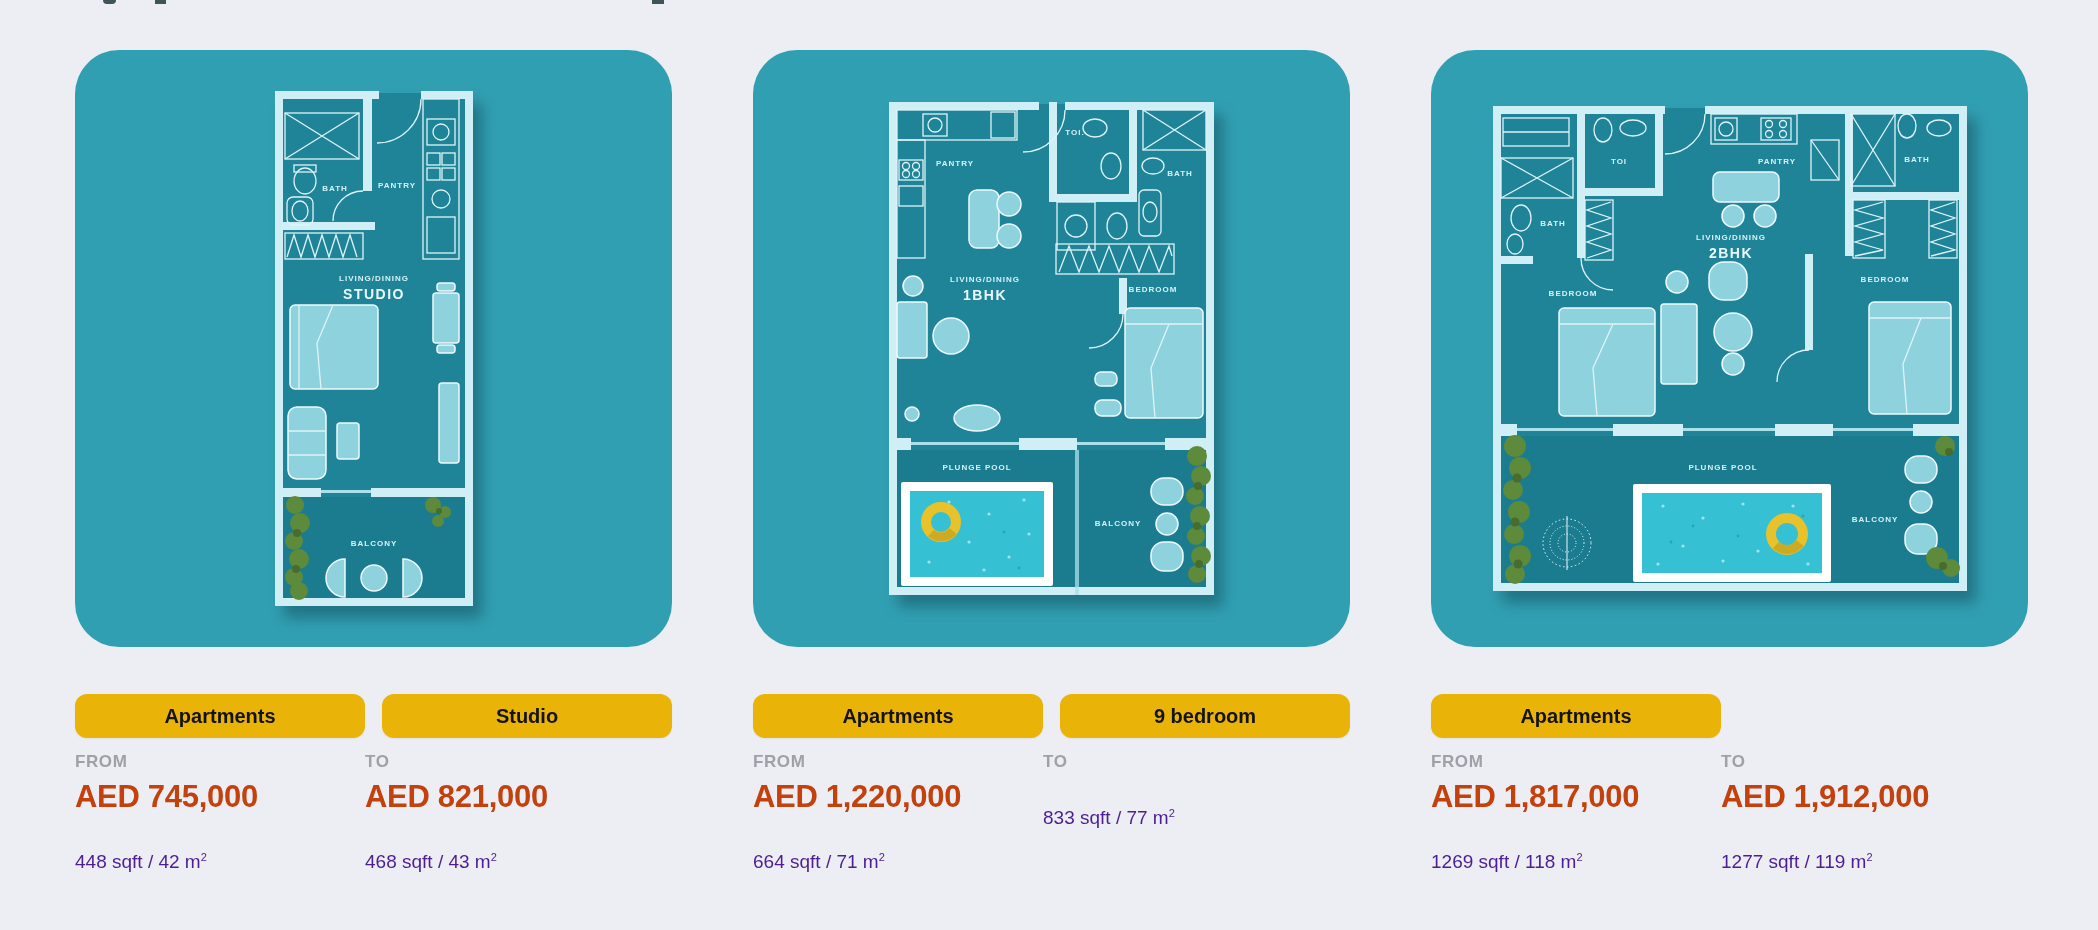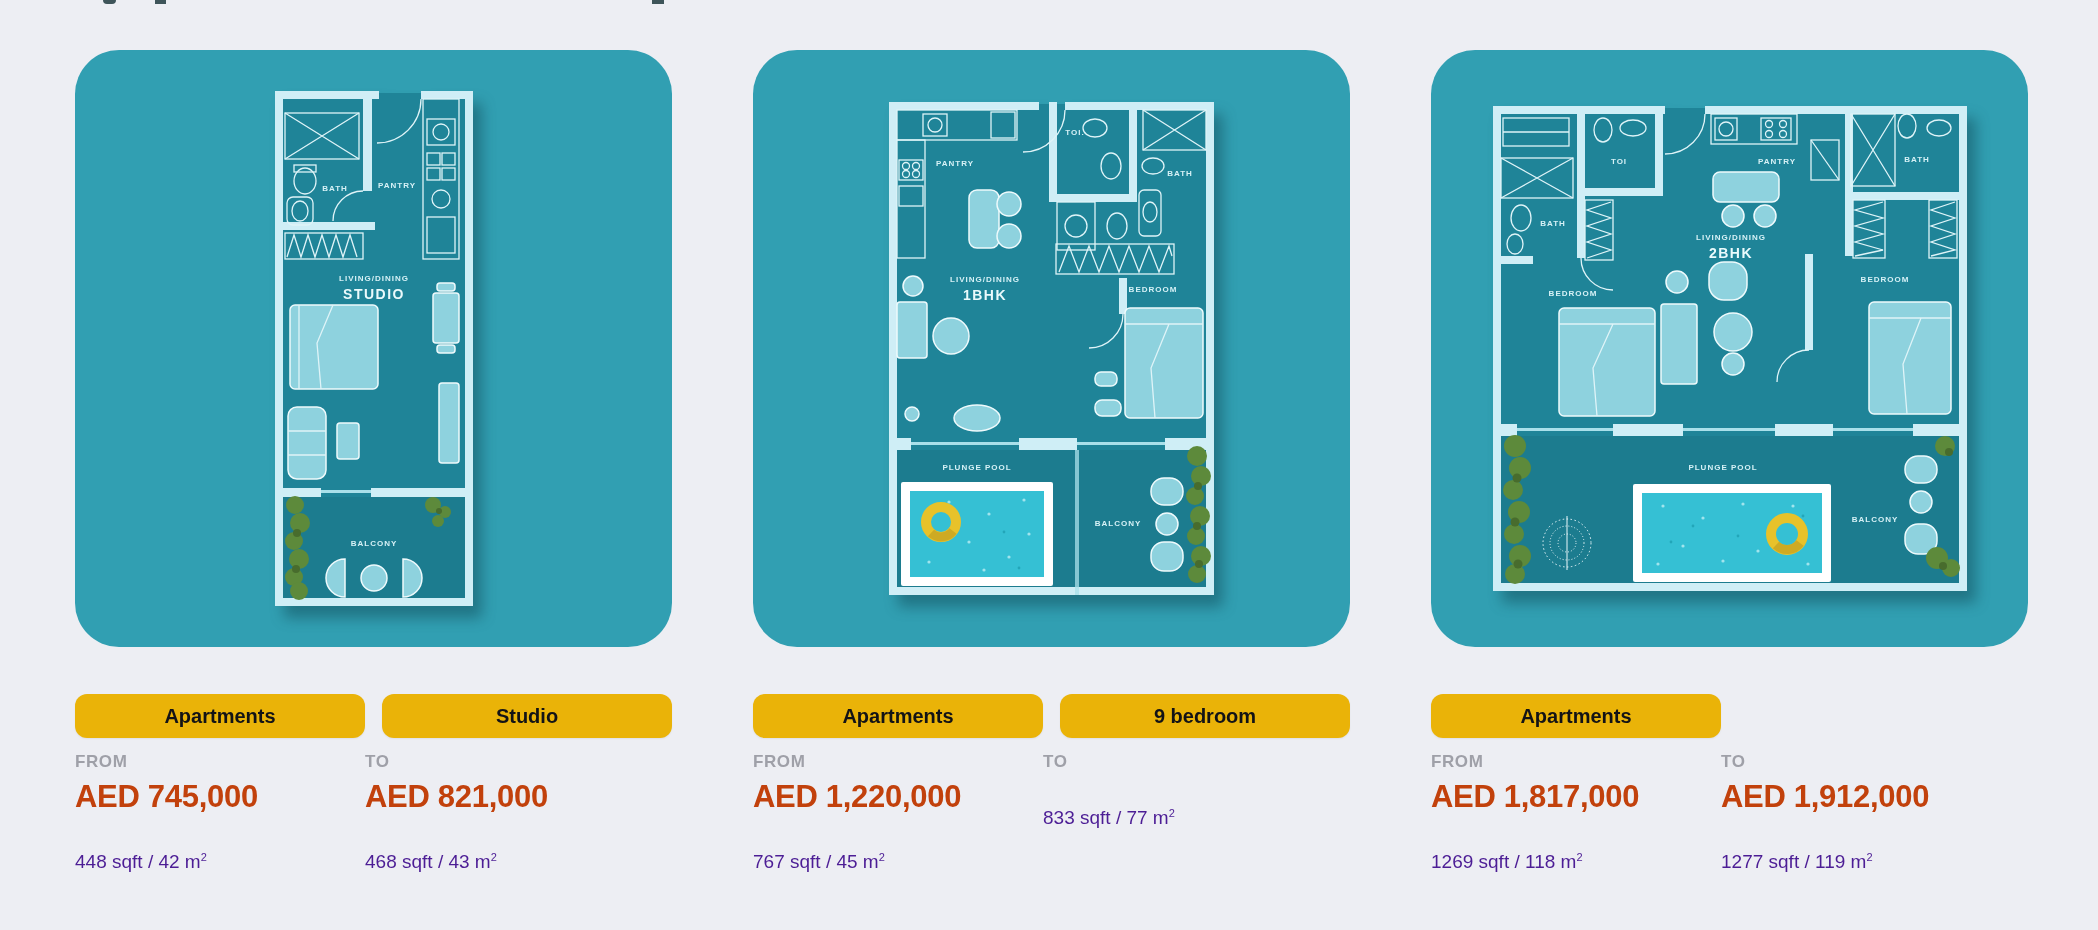--- a/index.html
+++ b/index.html
@@ -252,21 +252,21 @@
         </svg>
       </div>
       <div class="pills">
         <div class="pill">Apartments</div>
         <div class="pill">9 bedroom</div>
       </div>
       <div class="details">
         <div>
           <div class="lbl">FROM</div>
           <div class="price">AED 1,220,000</div>
-          <div class="area"><span>767 sqft / 45 m</span><sup>2</sup></div>
+          <div class="area"><span>664 sqft / 71 m</span><sup>2</sup></div>
         </div>
         <div>
           <div class="lbl">TO</div>
           <div class="area"><span>833 sqft / 77 m</span><sup>2</sup></div>
         </div>
       </div>
     </section>
 
     <section class="card">
       <div class="panel">

